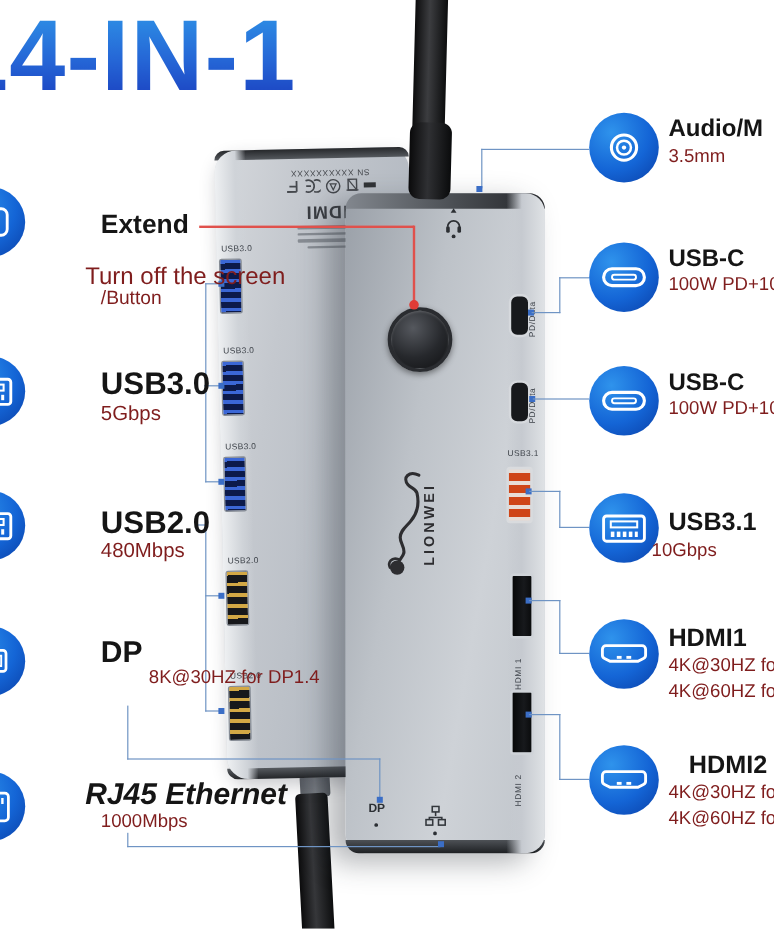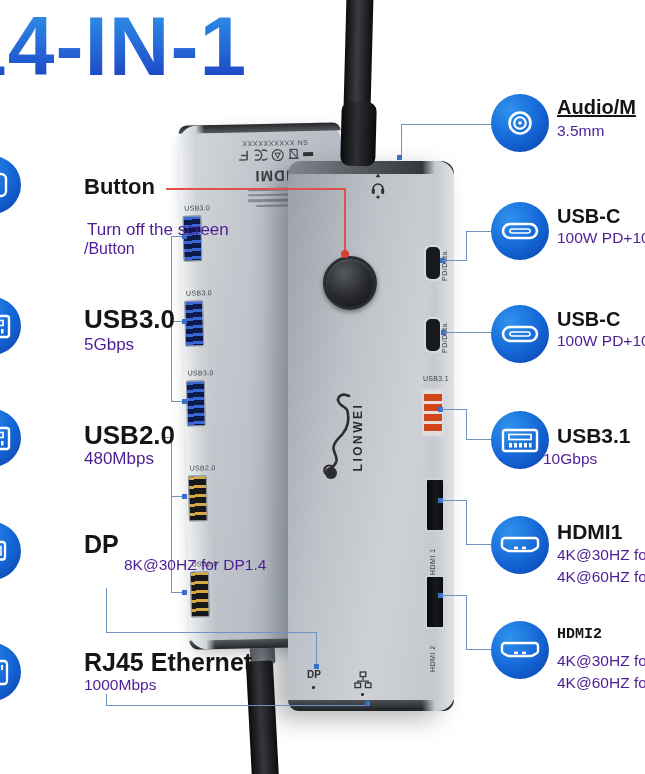--- a/index.html
+++ b/index.html
@@ -13,21 +13,21 @@
   .abs{position:absolute;}
   .l{position:absolute;background:#6f94c4;}
   .lr{position:absolute;background:#e0514c;}
   .dot{position:absolute;width:5px;height:5px;background:#3b6ec6;}
   .rdot{position:absolute;width:8px;height:8px;border-radius:50%;background:#e03c36;}
   
   .c-icon{position:absolute;width:58px;height:58px;border-radius:50%;
     background:radial-gradient(circle at 32% 28%,#2f93ec 0%,#1465d6 55%,#0a3fa6 100%);
     display:flex;align-items:center;justify-content:center;}
   .co-title{position:absolute;font-weight:bold;color:#151515;white-space:nowrap;}
-  .co-sub{position:absolute;font-size:15.5px;color:#4c1d95;white-space:nowrap;}
+  .co-sub{position:absolute;font-size:15.5px;color:#7f1d1d;white-space:nowrap;}
   .t22{font-size:22px;} .t26{font-size:26px;} .t25{font-size:25px;} .t20{font-size:20px;}
   
   .back-device{position:absolute;left:184px;top:124px;width:162px;height:524px;border-radius:18px;
     transform:rotate(-1.2deg);
     background:linear-gradient(100deg,#d6d9dd 0%,#c4c8ce 30%,#b4bac2 70%,#9aa1aa 100%);
     box-shadow:2px 6px 14px rgba(40,45,55,.25);}
   .back-device .edge-left{position:absolute;left:0;top:0;bottom:0;width:26px;border-radius:18px 0 0 18px;
     background:linear-gradient(90deg,#eef0f2 0%,#cfd3d8 65%,rgba(205,209,214,0) 100%);}
   .edge-top-b{position:absolute;top:0;left:0;right:0;height:8px;border-radius:18px 18px 0 0;
     background:linear-gradient(180deg,#26282b,#54585d);}
@@ -237,22 +237,22 @@
   <div class="l" style="left:466px;top:595px;width:1px;height:55px;"></div>
   <div class="l" style="left:466px;top:649px;width:25px;height:1px;"></div>
 
   <div class="c-icon" style="left:-37px;top:156px;">
     <svg width="44" height="44" viewBox="0 0 44 44">
       <rect x="8" y="11" width="28" height="22" rx="5" fill="none" stroke="#fff" stroke-width="2.4"></rect>
       <line x1="14" y1="19" x2="30" y2="19" stroke="#fff" stroke-width="2"></line>
       <line x1="14" y1="25" x2="30" y2="25" stroke="#fff" stroke-width="2"></line>
     </svg>
   </div>
-  <div class="co-title t22" style="left:84px;top:174px;">Button</div>
-  <div class="co-sub" style="left:87px;top:220px;font-size:17px;">Turn off the screen</div>
+  <div class="co-title t22" style="left:84px;top:174px;">Extend</div>
+  <div class="co-sub" style="left:71px;top:220px;font-size:20px;">Turn off the screen</div>
   <div class="co-sub" style="left:84px;top:240px;font-size:16px;">/Button</div>
 
   <div class="c-icon" style="left:-37px;top:297px;">
     <svg width="44" height="44" viewBox="0 0 44 44">
       <rect x="5" y="12" width="34" height="21" rx="2.5" fill="none" stroke="#fff" stroke-width="2.4"></rect>
       <rect x="11" y="16.5" width="22" height="5" fill="none" stroke="#fff" stroke-width="1.7"></rect>
       <rect x="11" y="25" width="3" height="4.5" fill="#fff"></rect>
         <rect x="16" y="25" width="3" height="4.5" fill="#fff"></rect>
       <rect x="21" y="25" width="3" height="4.5" fill="#fff"></rect>
         <rect x="26" y="25" width="3" height="4.5" fill="#fff"></rect>
@@ -290,31 +290,31 @@
       <rect x="7" y="11" width="30" height="23" rx="3" fill="none" stroke="#fff" stroke-width="2.3"></rect>
       <rect x="11" y="15" width="2" height="5" fill="#fff"></rect>
         <rect x="15" y="15" width="2" height="5" fill="#fff"></rect>
       <rect x="19" y="15" width="2" height="5" fill="#fff"></rect>
         <rect x="23" y="15" width="2" height="5" fill="#fff"></rect>
       <rect x="27" y="15" width="2" height="5" fill="#fff"></rect>
         <rect x="31" y="15" width="2" height="5" fill="#fff"></rect>
       <path d="M16,34 v-5 h12 v5" fill="none" stroke="#fff" stroke-width="1.8"></path>
     </svg>
   </div>
-  <div class="co-title t25" style="left:84px;top:648px;">RJ45 Ethernet</div>
+  <div class="co-title t25" style="left:71px;top:648px;font-style:italic;">RJ45 Ethernet</div>
   <div class="co-sub" style="left:84px;top:676px;">1000Mbps</div>
 
   <div class="c-icon" style="left:491px;top:94px;">
     <svg width="44" height="44" viewBox="0 0 44 44">
       <circle cx="22" cy="22" r="10.5" fill="none" stroke="#fff" stroke-width="2.6"></circle>
       <circle cx="22" cy="22" r="5.8" fill="none" stroke="#fff" stroke-width="2.1"></circle>
       <circle cx="22" cy="22" r="1.8" fill="#fff"></circle>
     </svg>
   </div>
-  <div class="co-title t20" style="left:557px;top:96px;text-decoration:underline;">Audio/M</div>
+  <div class="co-title t20" style="left:557px;top:96px;">Audio/M</div>
   <div class="co-sub" style="left:557px;top:122px;">3.5mm</div>
 
   <div class="c-icon" style="left:491px;top:202px;">
     <svg width="44" height="44" viewBox="0 0 44 44">
       <rect x="5" y="15" width="34" height="14" rx="7" fill="none" stroke="#fff" stroke-width="2.6"></rect>
       <rect x="12" y="20" width="20" height="4" rx="2" fill="none" stroke="#fff" stroke-width="1.6"></rect>
     </svg>
   </div>
   <div class="co-title t20" style="left:557px;top:205px;">USB-C</div>
   <div class="co-sub" style="left:557px;top:229px;">100W PD+100</div>
@@ -353,17 +353,17 @@
   <div class="co-sub" style="left:557px;top:546px;">4K@30HZ for</div>
   <div class="co-sub" style="left:557px;top:568px;">4K@60HZ for</div>
 
   <div class="c-icon" style="left:491px;top:621px;">
     <svg width="44" height="44" viewBox="0 0 44 44">
       <path d="M7,15 h30 a3,3 0 0 1 3,3 v5 a3,3 0 0 1 -1.8,2.7 l-4.6,2.3 h-23.2 l-4.6,-2.3 A3,3 0 0 1 4,23 v-5 a3,3 0 0 1 3,-3 z" fill="none" stroke="#fff" stroke-width="2.4"></path>
       <rect x="16" y="23.6" width="4" height="2.4" fill="#fff"></rect>
       <rect x="24" y="23.6" width="4" height="2.4" fill="#fff"></rect>
     </svg>
   </div>
-  <div class="co-title t20" style="left:557px;top:626px;font-size:15px;font-family:Liberation Mono, monospace;">HDMI2</div>
+  <div class="co-title t20" style="left:574px;top:626px;font-size:21px;">HDMI2</div>
   <div class="co-sub" style="left:557px;top:652px;">4K@30HZ for</div>
   <div class="co-sub" style="left:557px;top:674px;">4K@60HZ for</div>
 
 </div>
 
 </body></html>

